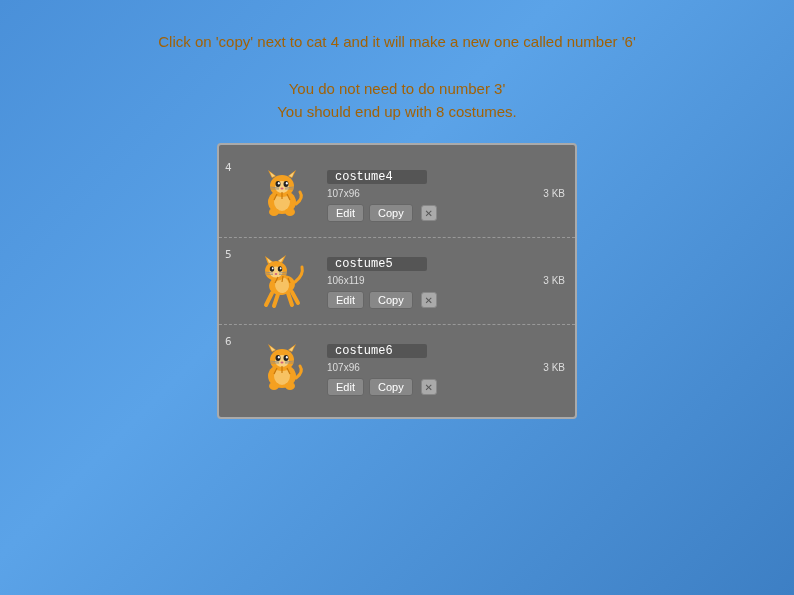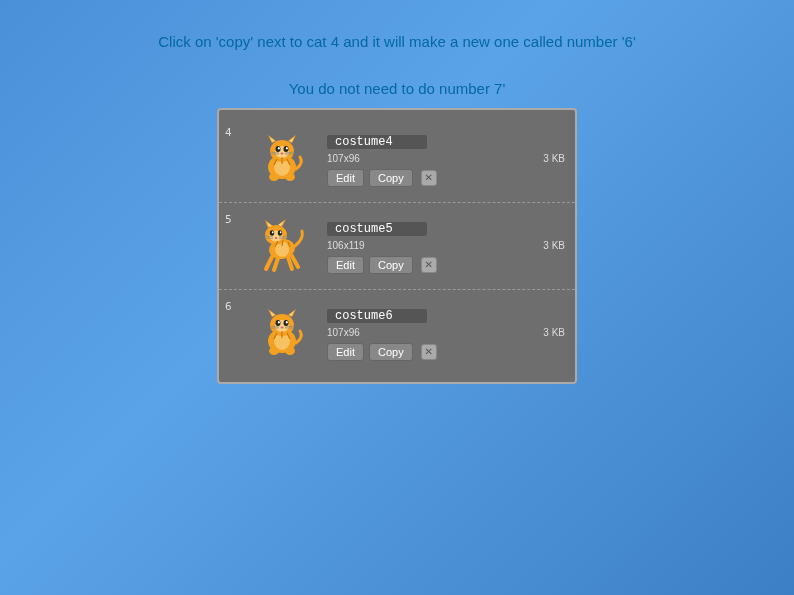--- a/index.html
+++ b/index.html
@@ -11,25 +11,25 @@
       display: flex;
       flex-direction: column;
       align-items: center;
       justify-content: flex-start;
       padding: 30px 20px 20px;
       font-family: Arial, sans-serif;
       overflow: hidden;
     }
 
     .instruction-text {
-      color: #0369a1;
+      color: #a16207;
       font-size: 15px;
       text-align: center;
       line-height: 1.55;
-      margin-bottom: 8px;
+      margin-bottom: 20px;
     }
 
     .scratch-panel {
       background: #6e6e6e;
       border: 2px solid #aaa;
       border-radius: 4px;
       width: 360px;
       padding: 6px 0;
     }
 
@@ -131,21 +131,22 @@
       cursor: pointer;
       margin-left: 3px;
     }
   </style>
 </head>
 <body>
 
 <p class="instruction-text">
   <span>Click on 'copy' next to cat 4 and it will make a new one called number '6'</span><br>
   <br>
-  <span>You do not need to do number 7'</span><br>
+  <span>You do not need to do number 3'</span><br>
+  <span>You should end up with 8 costumes.</span>
 </p>
 
 <div class="scratch-panel">
 
   <div class="costume-row">
     <span class="row-number">4</span>
     <div class="costume-thumb">
 
       <svg class="cat-sitting" viewBox="0 0 60 60">
 

